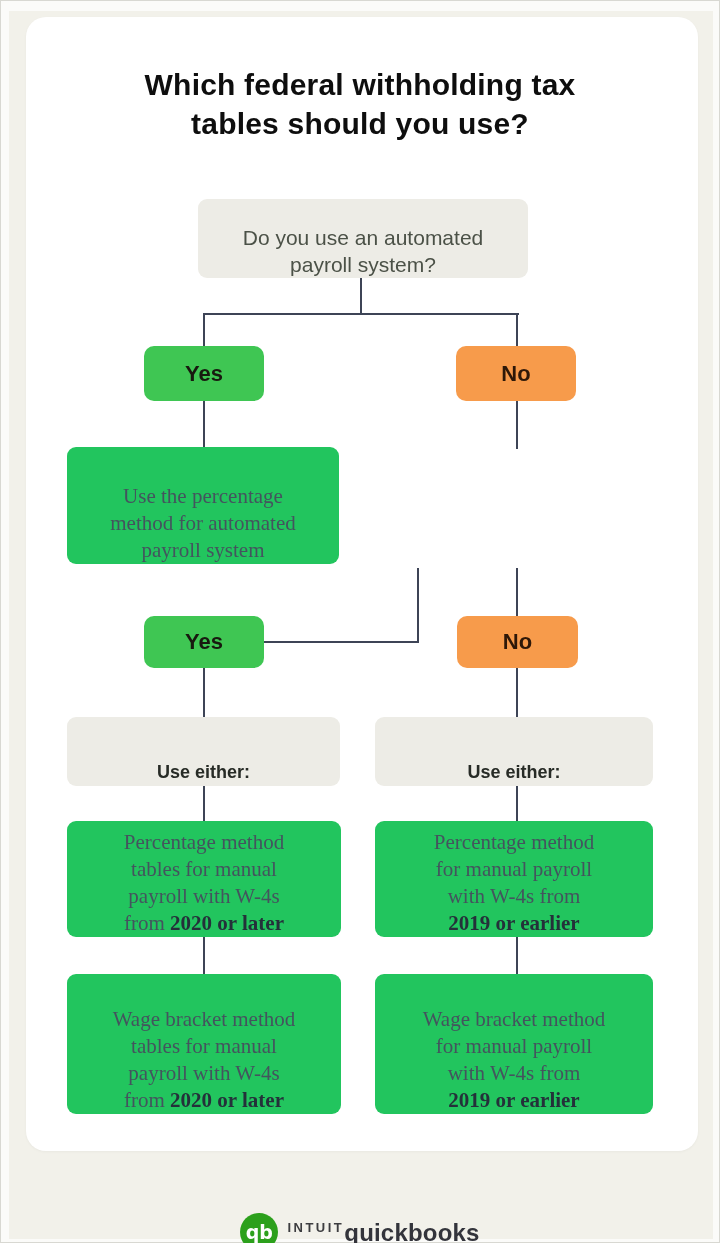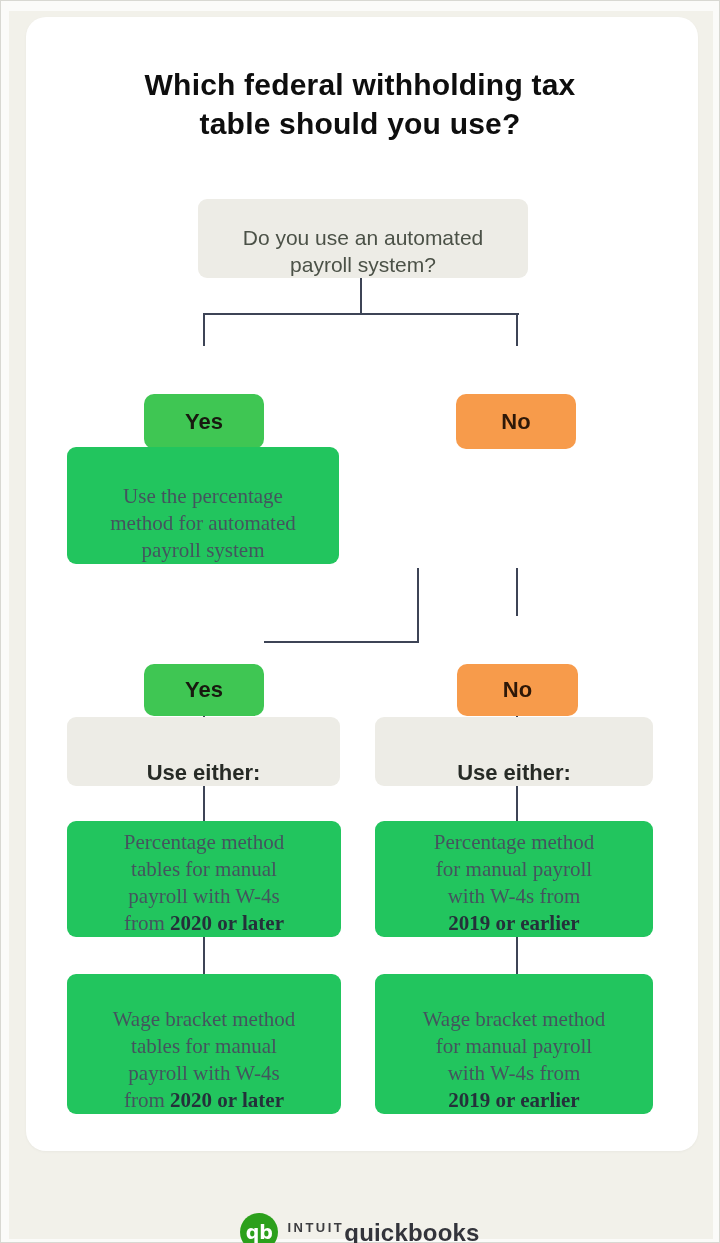--- a/index.html
+++ b/index.html
@@ -33,26 +33,26 @@
   .box{
     position:absolute;
     display:flex;align-items:flex-end;justify-content:center;
     text-align:center;
     border-radius:9px;
     font-size:21px;line-height:27px;
     white-space:pre-line;
   }
   .box.gray{ background:#edece6;color:#4b5147; }
   .box.blue{ background:#22c55e;color:#44545e;font-family:Liberation Serif, serif; }
-  .box.bold-label{ font-weight:700;color:#272b26;font-size:22px; }
+  .box.bold-label{ font-weight:700;color:#272b26;font-size:18px; }
   .pill{
     position:absolute;
     display:flex;align-items:center;justify-content:center;
     border-radius:10px;
-    font-size:22px;font-weight:700;color:#18190f;margin-top:48px;
+    font-size:22px;font-weight:700;color:#18190f;
   }
   .pill.green{ background:#3fc653; }
   .pill.orange{ background:#f79b4b;color:#2e1808; }
   .line{ position:absolute;background:#3d4456; }
   .bold-part{ font-weight:700;color:#24313a; }
   .footer-logo{
     position:absolute;left:0;right:0;top:1212px;
     display:flex;align-items:center;justify-content:center;gap:9px;
   }
   .logo-circle{
@@ -73,21 +73,21 @@
   }
 </style>
 </head>
 <body>
 
 <div class="frame">
   <div class="canvas"></div>
   <div class="card"></div>
 
   <div class="title">Which federal withholding tax
-table should you use?</div>
+tables should you use?</div>
 
   <div class="line" style="left:359px;top:277px;width:2px;height:37px;"></div>
   <div class="line" style="left:202px;top:312px;width:316px;height:2px;"></div>
   <div class="line" style="left:202px;top:312px;width:2px;height:33px;"></div>
   <div class="line" style="left:515px;top:312px;width:2px;height:33px;"></div>
   <div class="line" style="left:202px;top:400px;width:2px;height:46px;"></div>
   <div class="line" style="left:515px;top:400px;width:2px;height:48px;"></div>
   <div class="line" style="left:416px;top:567px;width:2px;height:75px;"></div>
   <div class="line" style="left:263px;top:640px;width:155px;height:2px;"></div>
   <div class="line" style="left:515px;top:567px;width:2px;height:48px;"></div>

